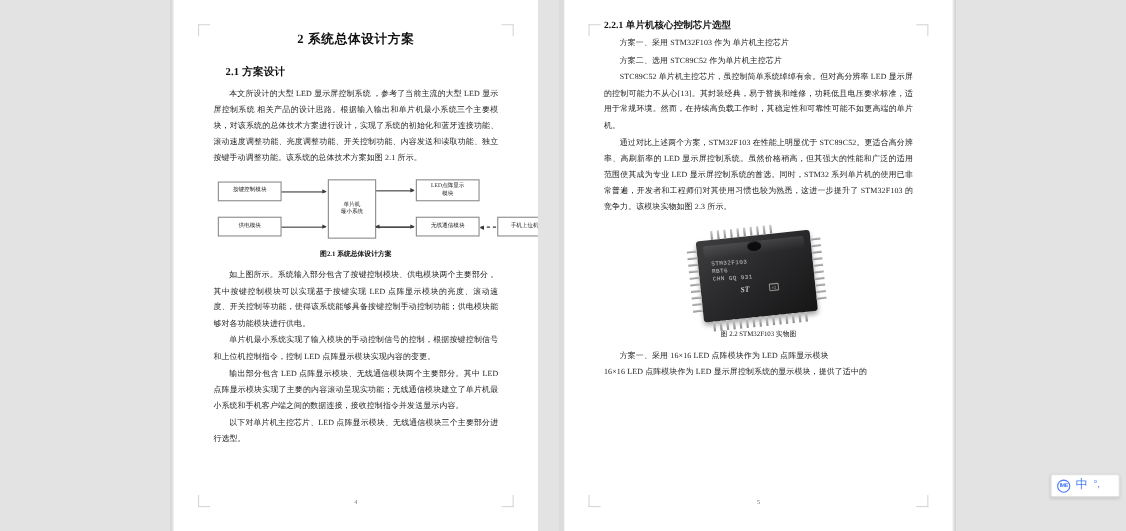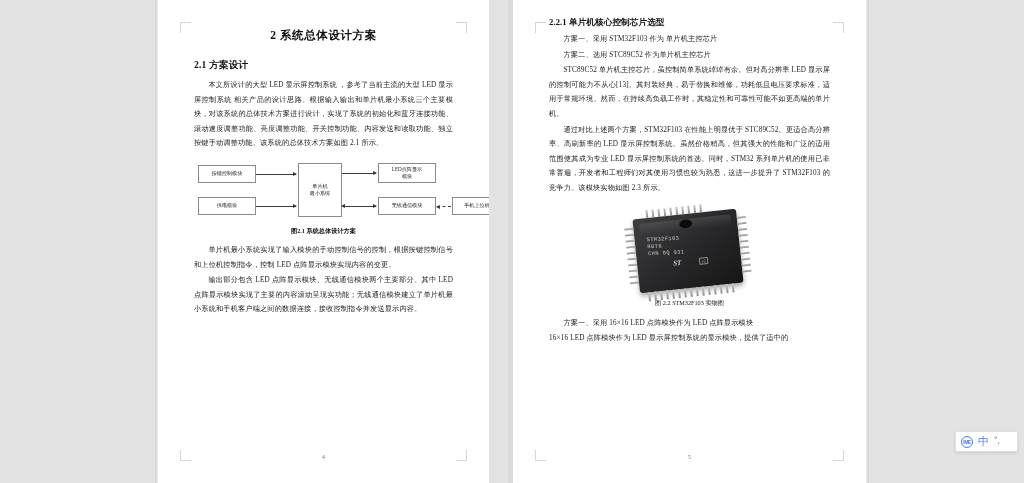--- a/index.html
+++ b/index.html
@@ -58,21 +58,21 @@
     text-align: center;
     font-size: 11.5px;
     font-weight: bold;
     letter-spacing: .6px;
     margin: 14px 0 16px 0;
     color: #111;
   }
   .h2 {
     font-size: 9.6px;
     font-weight: bold;
-    margin: 9px 0 6px 0;
+    margin: 9px 0 6px 11px;
     color: #111;
     letter-spacing: .2px;
   }
   .h3 {
     font-size: 8.6px;
     font-weight: bold;
     margin: 7px 0 3px 0;
     color: #111;
     letter-spacing: .1px;
   }
@@ -314,22 +314,24 @@
         <div class="arrow" style="left:62px;  top:13px; width:40px;"></div>
         <div class="arrow" style="left:62px;  top:45px; width:40px;"></div>
         <div class="arrow" style="left:148px; top:12px; width:34px;"></div>
         <div class="arrow left" style="left:148px; top:45px; width:34px;"></div>
         <div class="arrow" style="left:148px; top:45px; width:34px;"></div>
         <div class="arrow dashed left" style="left:243px; top:45px; width:14px;"></div>
       </div>
 
       <div class="fig-cap">图2.1 系统总体设计方案</div>
 
+      <p class="body">如上图所示。系统输入部分包含了按键控制模块、供电模块两个主要部分 。其中按键控制模块可以实现基于按键实现 LED 点阵显示模块的亮度、滚动速度、开关控制等功能，使得该系统能够具备按键控制手动控制功能；供电模块能够对各功能模块进行供电。</p>
       <p class="body">单片机最小系统实现了输入模块的手动控制信号的控制，根据按键控制信号和上位机控制指令，控制 LED 点阵显示模块实现内容的变更。</p>
       <p class="body">输出部分包含 LED 点阵显示模块、无线通信模块两个主要部分。其中 LED 点阵显示模块实现了主要的内容滚动呈现实功能；无线通信模块建立了单片机最小系统和手机客户端之间的数据连接，接收控制指令并发送显示内容。</p>
+      <p class="body">以下对单片机主控芯片、LED 点阵显示模块、无线通信模块三个主要部分进行选型。</p>
 
     </div>
 
     <div class="page-no">4</div>
   </div>
 
   <div class="page" id="page-right">
     <div class="crop tl" style="left:22px;  top:22px;"></div>
     <div class="crop tr" style="right:22px; top:22px;"></div>
     <div class="crop bl" style="left:22px;  bottom:22px;"></div>

